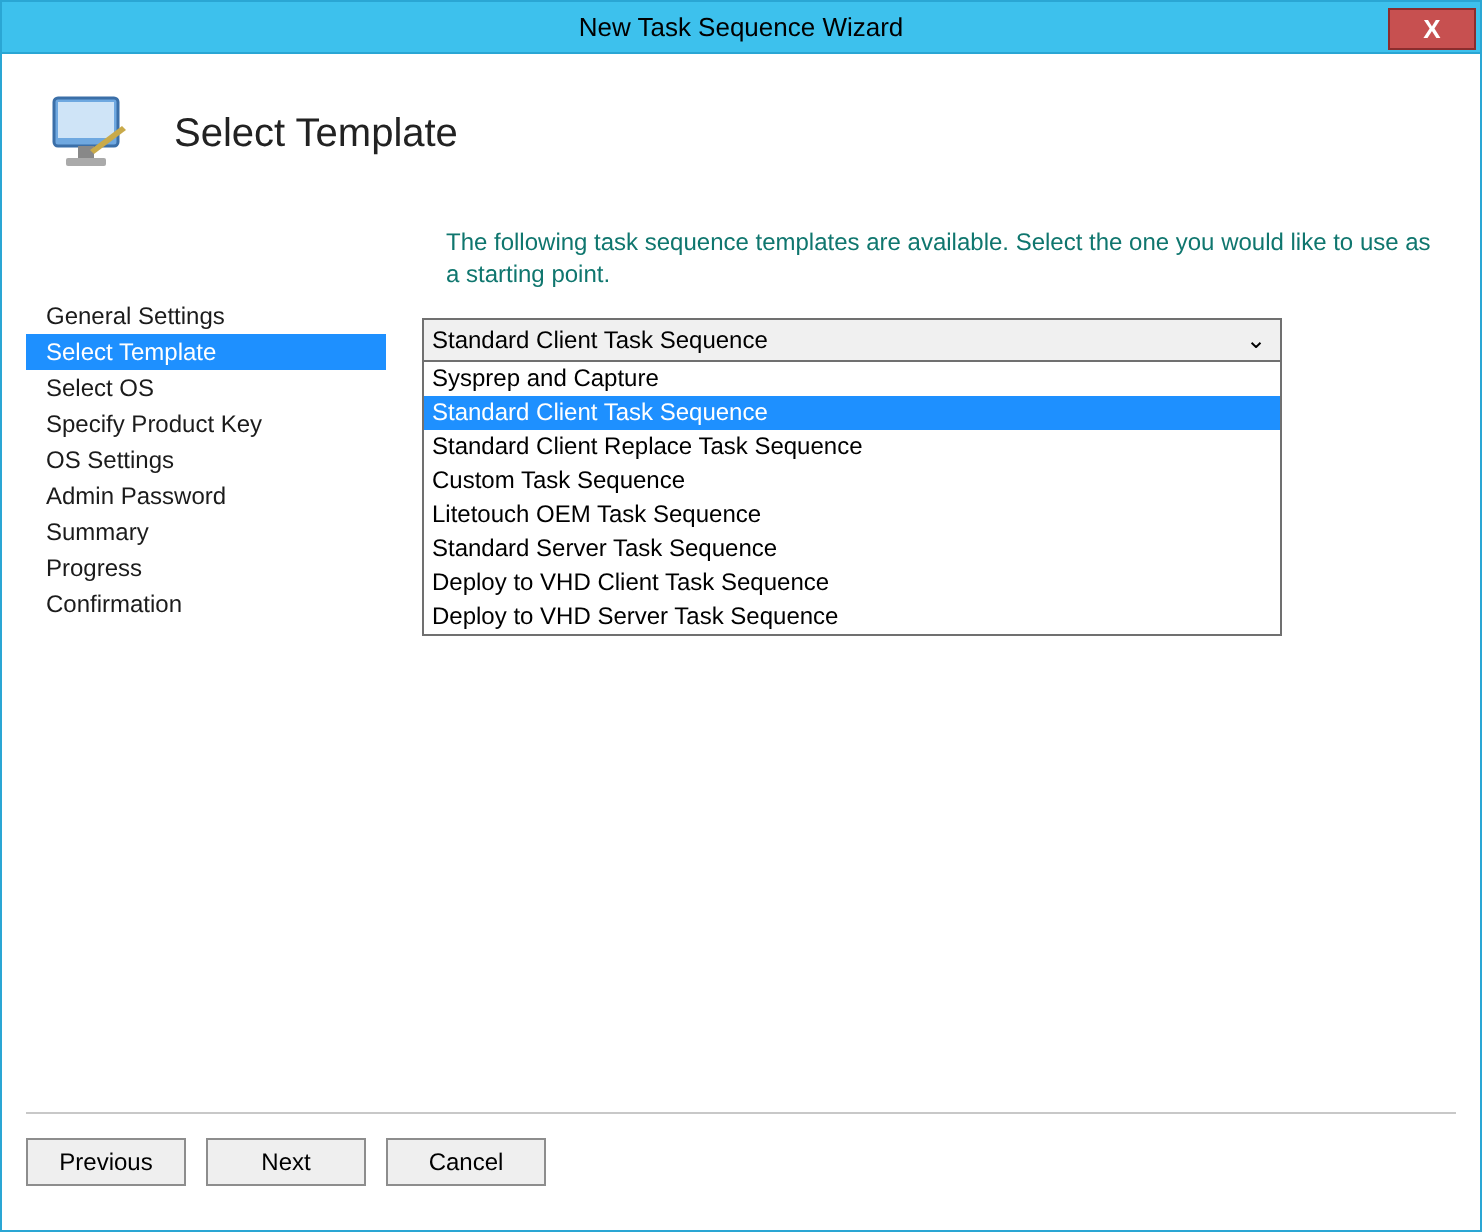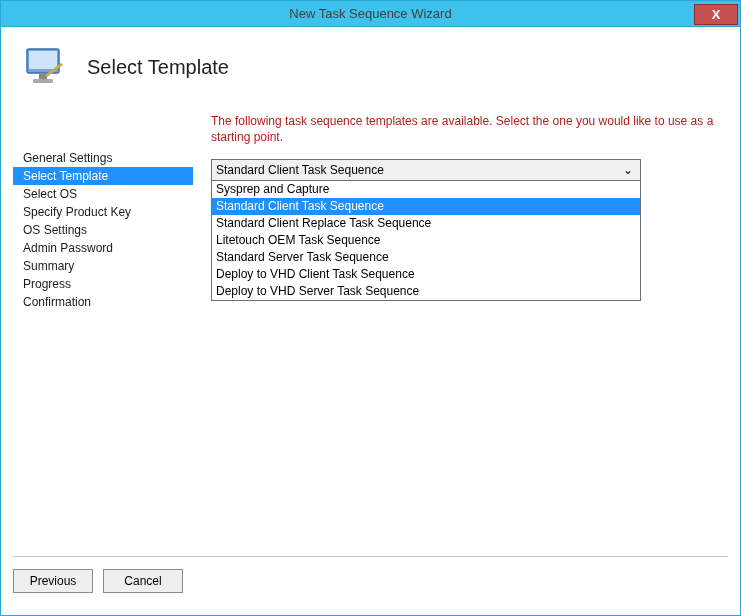--- a/index.html
+++ b/index.html
@@ -25,21 +25,21 @@
     background: #3dc1ed;
     display: flex;
     align-items: center;
     position: relative;
     border-bottom: 1px solid #2aa6d4;
   }
   .titlebar-title {
     position: absolute;
     left: 50%;
     transform: translateX(-50%);
-    color: #404040;
+    color: #000000;
     font-size: 13px;
     text-align: center;
   }
   .close-btn {
     margin-left: auto;
     width: 44px;
     height: 21px;
     background: #c75050;
     color: #fff;
     display: flex;
@@ -93,23 +93,24 @@
   .nav-item.selected {
     background: #1e90ff;
     color: #fff;
   }
   .main {
     flex: 1;
     padding: 6px 10px 0 18px;
     position: relative;
   }
   .instruction {
-    color: #b91c1c;
+    color: #0f766e;
     line-height: 1.35;
     margin-bottom: 14px;
+    margin-left: 12px;
   }
   .combo-closed {
     width: 430px;
     height: 22px;
     border: 1px solid #707070;
     background: #f0f0f0;
     display: flex;
     align-items: center;
     padding: 0 4px;
     cursor: pointer;
@@ -209,30 +210,32 @@
 
           <div class="combo-closed">
             <span>Standard Client Task Sequence</span>
             <span class="arrow">⌄</span>
           </div>
 
           <div class="combo-list">
             <div class="combo-option">Sysprep and Capture</div>
             <div class="combo-option highlight">Standard Client Task Sequence</div>
             <div class="combo-option">Standard Client Replace Task Sequence</div>
+            <div class="combo-option">Custom Task Sequence</div>
             <div class="combo-option">Litetouch OEM Task Sequence</div>
             <div class="combo-option">Standard Server Task Sequence</div>
             <div class="combo-option">Deploy to VHD Client Task Sequence</div>
             <div class="combo-option">Deploy to VHD Server Task Sequence</div>
           </div>
 
         </div>
       </div>
 
     </div>
 
     <div class="footer">
       <button>Previous</button>
+      <button>Next</button>
       <button>Cancel</button>
     </div>
 
   </div>
 </div>
 
 </body></html>

